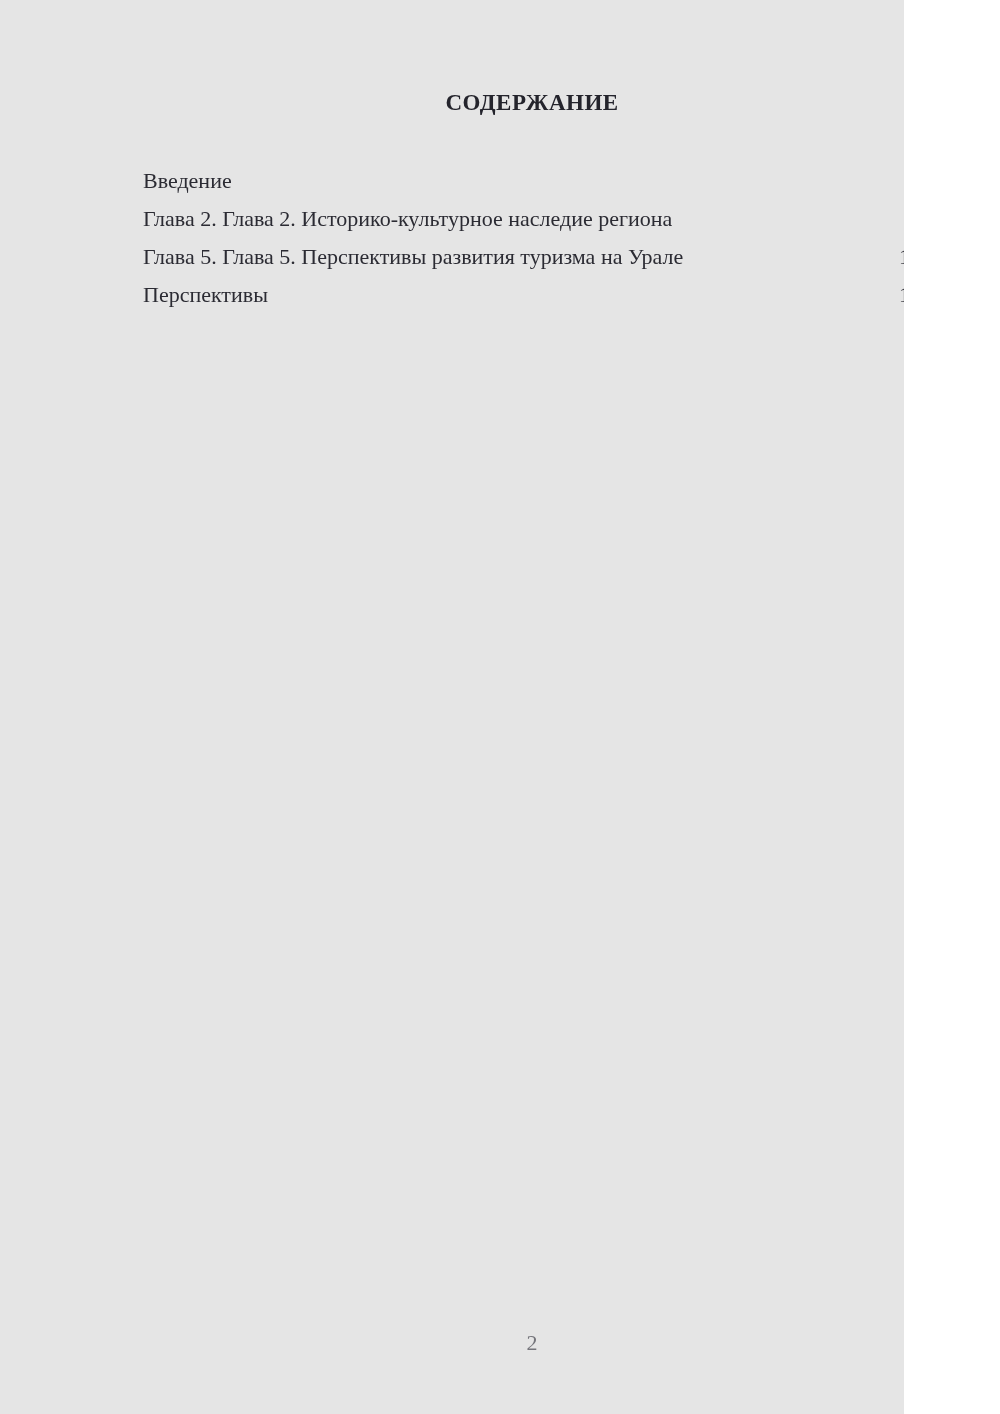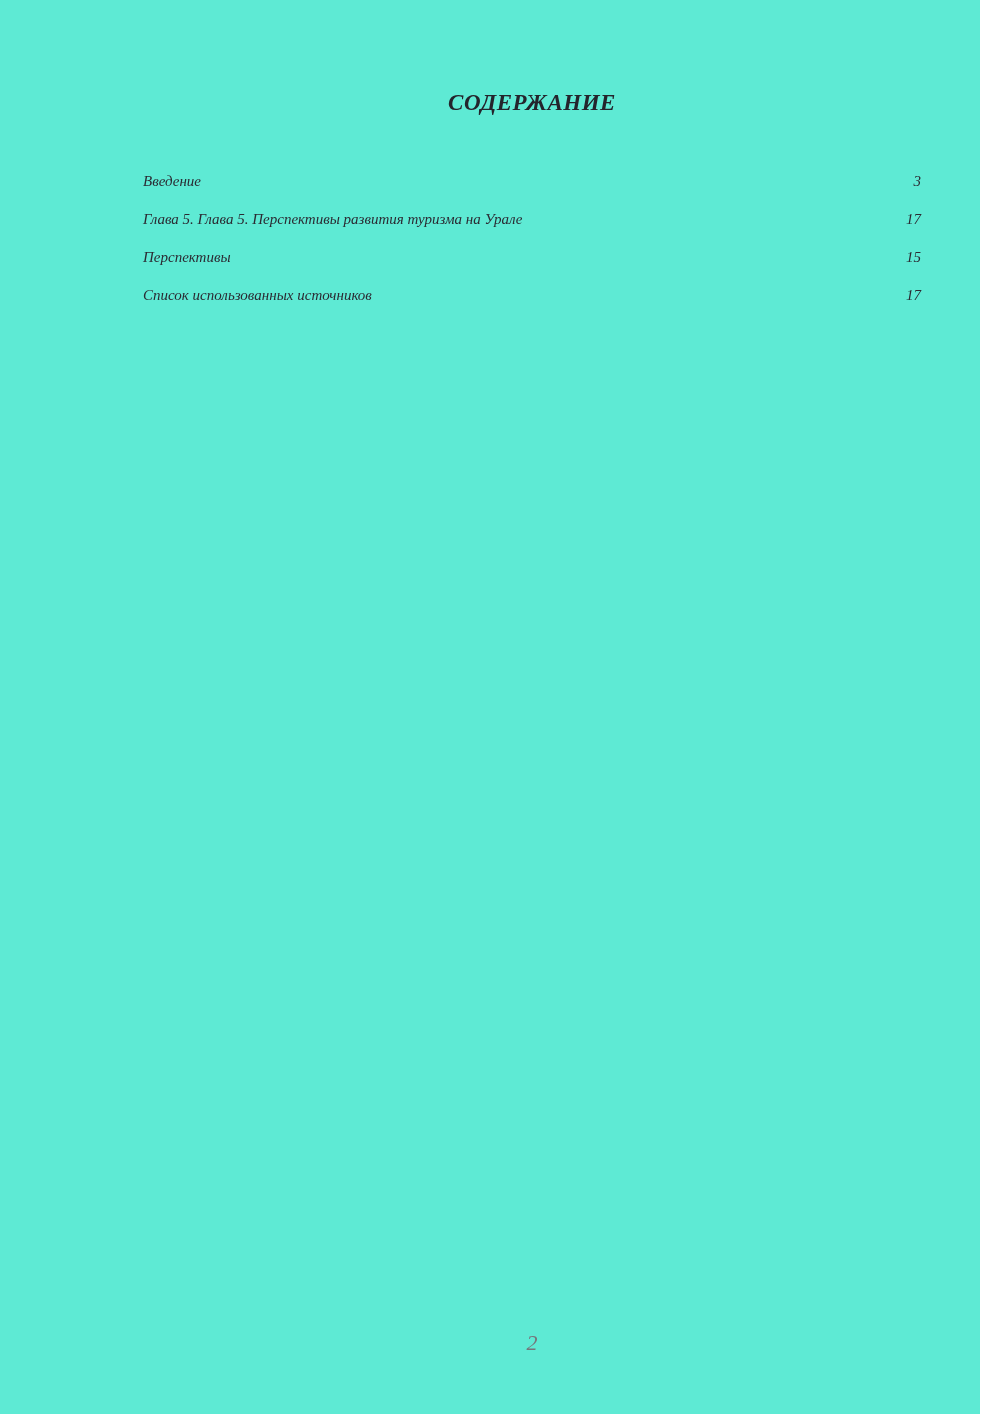--- a/index.html
+++ b/index.html
@@ -2,27 +2,26 @@
 <html><head>
 <meta charset="utf-8">
 <style>
   html, body {
     margin: 0;
     padding: 0;
     background: #ffffff;
   }
   .page {
     position: relative;
-    width: 980px;
+    width: 904px;
     height: 1414px;
-    background: #5eead4;
+    background: #e5e5e5;
     font-family: "Liberation Serif", "DejaVu Serif", serif;
     color: #2b2b33;
     overflow: hidden;
-    font-style: italic;
   }
   .content {
     position: absolute;
     left: 143px;
     top: 90px;
     width: 778px;
   }
   .doc-title {
     margin: 0 0 50px 0;
     text-align: center;
@@ -31,21 +30,21 @@
     letter-spacing: 0.5px;
     color: #24242c;
   }
   .toc-list {
     width: 100%;
   }
   .toc-row {
     display: flex;
     align-items: flex-end;
     margin-bottom: 8px;
-    font-size: 15px;
+    font-size: 22px;
     line-height: 30px;
   }
   .toc-label {
     flex: 1 1 auto;
     padding-right: 40px;
   }
   .toc-page {
     flex: 0 0 auto;
     text-align: right;
     min-width: 30px;
@@ -68,35 +67,35 @@
     <h1 class="doc-title">СОДЕРЖАНИЕ</h1>
 
     <div class="toc-list">
 
       <div class="toc-row">
         <span class="toc-label">Введение</span>
         <span class="toc-page">3</span>
       </div>
 
 
+      <div class="toc-row">
+        <span class="toc-label">Глава 2. Глава 2. Историко-культурное наследие региона</span>
+        <span class="toc-page">7</span>
+      </div>
 
 
 
       <div class="toc-row">
         <span class="toc-label">Глава 5. Глава 5. Перспективы развития туризма на Урале</span>
         <span class="toc-page">17</span>
       </div>
 
       <div class="toc-row">
         <span class="toc-label">Перспективы</span>
         <span class="toc-page">15</span>
       </div>
 
-      <div class="toc-row">
-        <span class="toc-label">Список использованных источников</span>
-        <span class="toc-page">17</span>
-      </div>
 
     </div>
   </div>
 
   <div class="page-footer">2</div>
 </div>
 
 </body></html>

